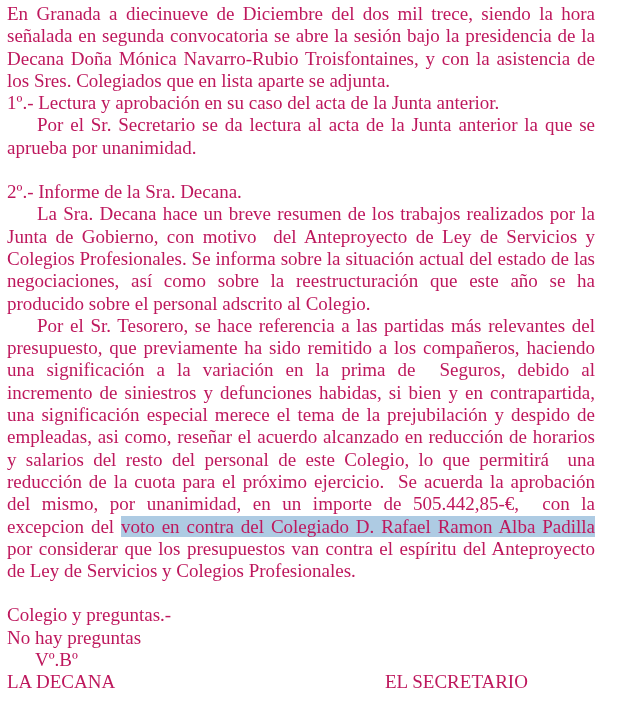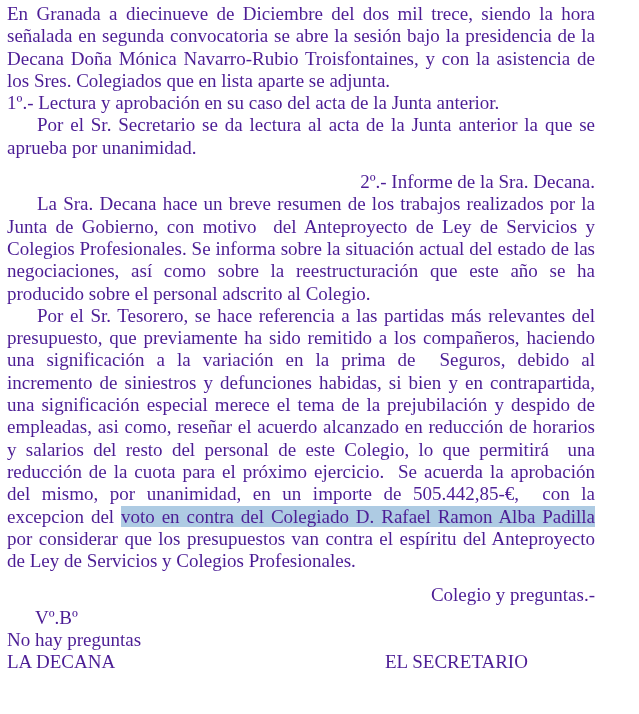--- a/index.html
+++ b/index.html
@@ -5,52 +5,52 @@
   * { margin:0; padding:0; box-sizing:border-box; }
   html, body { background:#ffffff; }
   body {
     width:639px; height:714px; overflow:hidden;
     font-family:"Liberation Serif", serif;
   }
   .page {
     width:604px; height:714px;
     padding:3px 9px 0 7px;
     background:#ffffff;
-    color:#4c1d95;
+    color:#be185d;
     font-size:19px;
     line-height:22.3px;
   }
   .para {
     text-align:justify;
     white-space:pre-wrap;
   }
   .indent { text-indent:30px; }
   .heading {
     font-weight:normal;
     text-align:left;
     white-space:pre-wrap;
   }
-  .spaced { margin-top:12px;text-align:right; }
+  .spaced { margin-top:22px; }
   .hl { background:#aecbe3; }
   .vb { padding-left:28px; }
   .sigrow { position:relative; height:23px; }
   .sig-right { position:absolute; left:378px; top:0; }
 </style>
 </head>
 <body>
 
 <div class="page">
   <p class="para">En Granada a diecinueve de Diciembre del dos mil trece, siendo la hora señalada en segunda convocatoria se abre la sesión bajo la presidencia de la Decana Doña Mónica Navarro-Rubio Troisfontaines, y con la asistencia de los Sres. Colegiados que en lista aparte se adjunta.</p>
 
   <p class="heading">1º.- Lectura y aprobación en su caso del acta de la Junta anterior.</p>
   <p class="para indent">Por el Sr. Secretario se da lectura al acta de la Junta anterior la que se aprueba por unanimidad.</p>
 
   <p class="heading spaced">2º.- Informe de la Sra. Decana.</p>
   <p class="para indent">La Sra. Decana hace un breve resumen de los trabajos realizados por la Junta de Gobierno, con motivo  del Anteproyecto de Ley de Servicios y Colegios Profesionales. Se informa sobre la situación actual del estado de las negociaciones, así como sobre la reestructuración que este año se ha producido sobre el personal adscrito al Colegio.</p>
 
   <p class="para indent"><span>Por el Sr. Tesorero, se hace referencia a las partidas más relevantes del presupuesto, que previamente ha sido remitido a los compañeros, haciendo  una significación a la variación en la prima de  Seguros, debido al incremento de siniestros y defunciones habidas, si bien y en contrapartida, una significación especial merece el tema de la prejubilación y despido de empleadas, asi como, reseñar el acuerdo alcanzado en reducción de horarios y salarios del resto del personal de este Colegio, lo que permitirá  una reducción de la cuota para el próximo ejercicio.  Se acuerda la aprobación del mismo, por unanimidad, en un importe de 505.442,85-€,  con la excepcion del </span><span class="hl">voto en contra del Colegiado D. Rafael Ramon Alba Padilla</span><span> por considerar que los presupuestos van contra el espíritu del Anteproyecto de Ley de Servicios y Colegios Profesionales.</span></p>
 
   <p class="heading spaced">Colegio y preguntas.-</p>
+  <p class="para">No hay preguntas</p>
   <p class="para vb">Vº.Bº</p>
-  <p class="para">No hay preguntas</p>
 
   <div class="sigrow"><span>LA DECANA</span><span class="sig-right">EL SECRETARIO</span></div>
 </div>
 
 </body></html>

